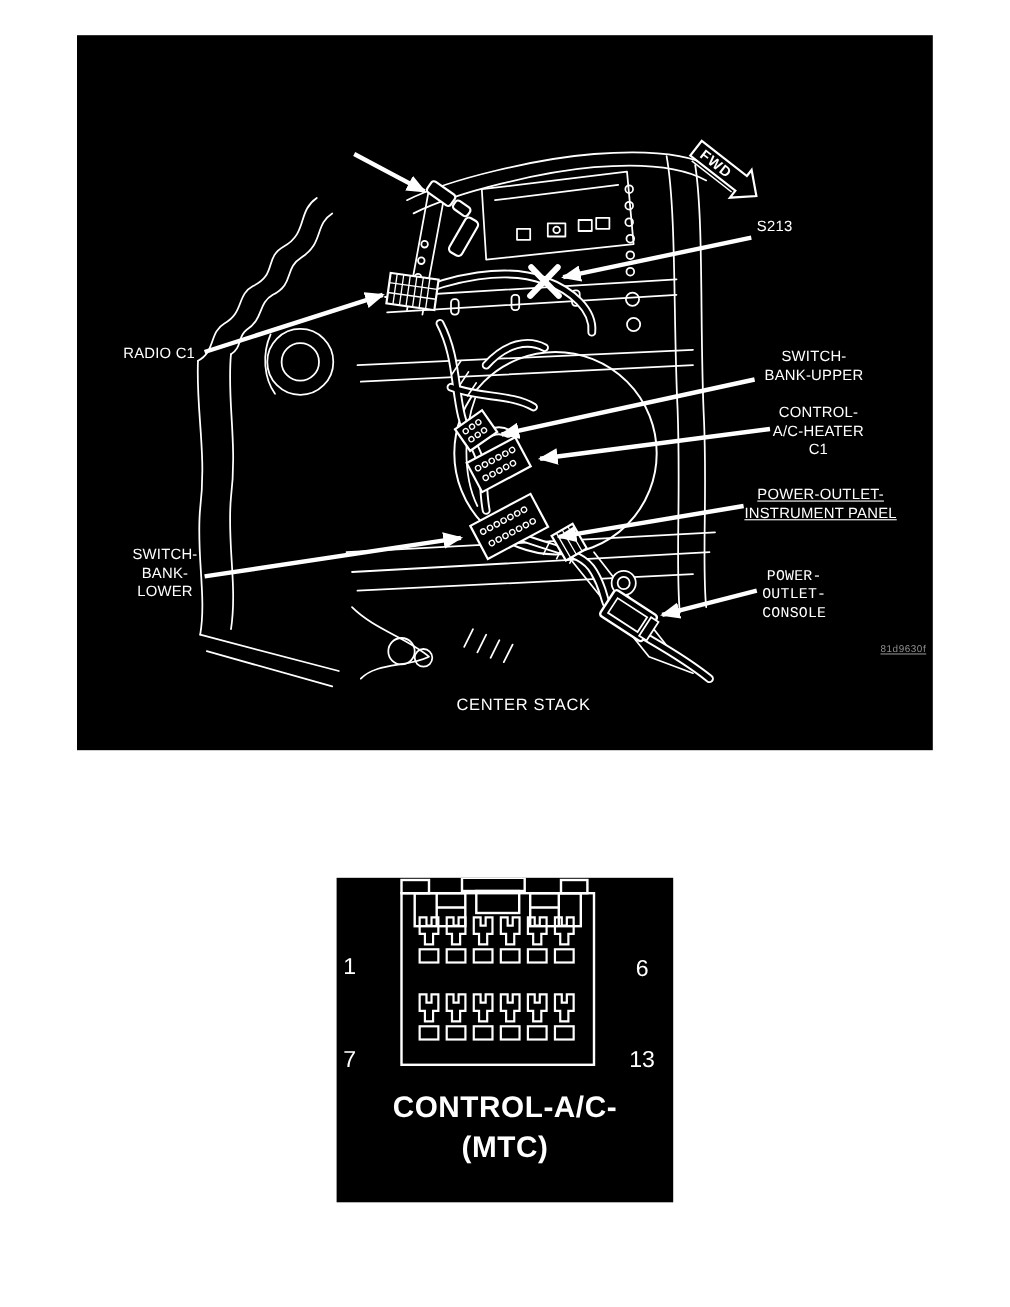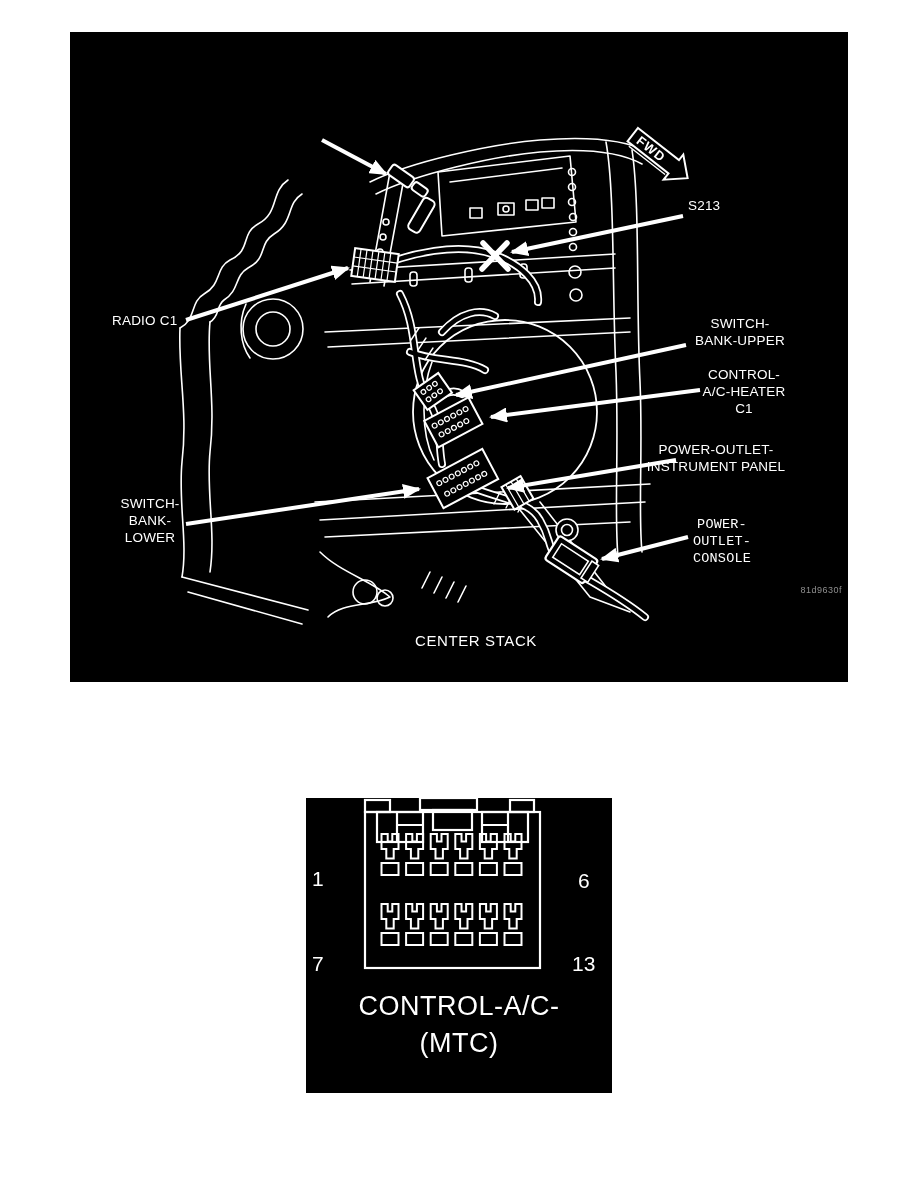--- a/index.html
+++ b/index.html
@@ -16,27 +16,28 @@
   .lbl{
     position:absolute;color:#ffffff;font-size:13.5px;line-height:17px;
     letter-spacing:0.2px;white-space:nowrap;
   }
   .lbl span{display:block;}
   .center{text-align:center;}
   .caption{font-size:15px;letter-spacing:0.6px;}
   .figcode{
     position:absolute;color:#8f8f8f;font-size:9px;letter-spacing:0.5px;
     text-align:right;
+    text-decoration:underline;
   }
   .pin{
     position:absolute;color:#fff;font-size:21px;line-height:22px;
   }
   .conn-title{
     position:absolute;left:0;top:190px;width:306px;text-align:center;
-    color:#fff;font-size:27px;line-height:37px;font-weight:normal;
+    color:#fff;font-size:27px;line-height:37px;font-weight:bold;
     letter-spacing:0.5px;
   }
   .conn-title span{display:block;}
 </style>
 </head>
 <body>
 
 <div class="fig" id="fig-center-stack">
   <svg width="778" height="650" viewBox="0 0 778 650">
     <defs>
@@ -229,21 +230,21 @@
   </div>
   <div class="lbl center" style="left:605px;top:283px;width:130px;">
     <span>SWITCH-</span>
     <span>BANK-UPPER</span>
   </div>
   <div class="lbl center" style="left:609px;top:334px;width:130px;">
     <span>CONTROL-</span>
     <span>A/C-HEATER</span>
     <span>C1</span>
   </div>
-  <div class="lbl center" style="left:561px;top:409px;width:170px;">
+  <div class="lbl center" style="left:591px;top:409px;width:170px;text-decoration:underline;">
     <span>POWER-OUTLET-</span>
     <span>INSTRUMENT PANEL</span>
   </div>
   <div class="lbl center" style="left:30px;top:463px;width:100px;">
     <span>SWITCH-</span>
     <span>BANK-</span>
     <span>LOWER</span>
   </div>
   <div class="lbl center" style="left:602px;top:484px;width:100px;font-family:Liberation Mono, monospace;">
     <span>POWER-</span>

